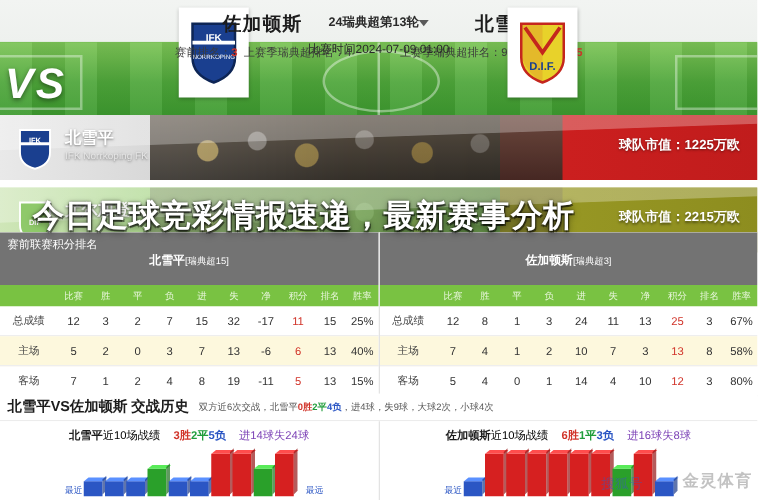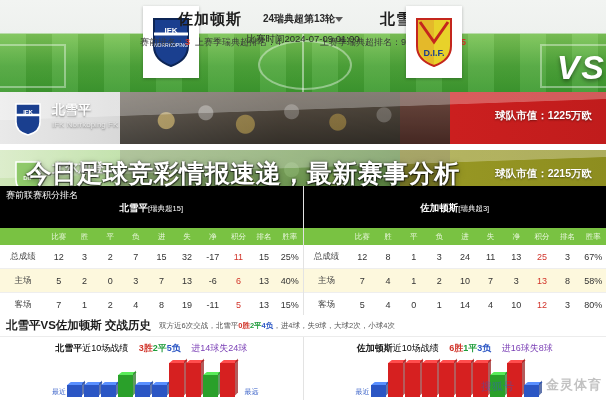--- a/index.html
+++ b/index.html
@@ -38,21 +38,21 @@
   .crest{position:absolute;top:6px;width:56px;height:72px;background:#fff;
          box-shadow:0 1px 3px rgba(0,0,0,.25);display:flex;align-items:center;justify-content:center;}
   .crest.left{left:143px;}
   .crest.right{left:406px;}
 
   .center-info{position:absolute;left:0;right:0;top:8px;text-align:center;}
   .round-row{font-size:10px;color:#2a2a2a;font-weight:bold;display:inline-flex;align-items:center;gap:0;}
   .chev{display:inline-block;width:0;height:0;border-left:4px solid transparent;
         border-right:4px solid transparent;border-top:5px solid #5a5a5a;}
   .match-time{font-size:9.5px;color:#2a2a2a;margin-top:7px;}
-  .vs{position:absolute;left:4px;right:0;top:48px;text-align:right;
+  .vs{position:absolute;left:4px;right:0;top:48px;text-align:left;
       font-size:34px;font-weight:bold;color:#ffffff;letter-spacing:2px;
       text-shadow:0 2px 4px rgba(0,0,0,.45);font-style:italic;}
 
   
   .banner{position:absolute;left:0;width:606px;height:52px;overflow:hidden;}
   .banner.b1{top:92px;background:linear-gradient(90deg,#e9e9e9 0%,#d8d8d8 20%,#5c5248 46%,#3a352e 66%,#cf2020 66%,#c01c1c 100%);}
   .banner.b2{top:150px;background:linear-gradient(90deg,#cfe6b8 0%,#a9d68a 22%,#86c263 48%,#6aa94b 66%,#9a9a25 66%,#8d8d1f 100%);}
   .banner-crest{position:absolute;left:14px;top:10px;width:28px;height:34px;}
   .banner-name{position:absolute;left:52px;top:9px;font-size:13px;font-weight:bold;color:#ffffff;
                text-shadow:0 1px 2px rgba(0,0,0,.5);}
@@ -81,21 +81,21 @@
       letter-spacing:.5px;
       text-shadow:0 0 2px rgba(0,0,0,.55),1px 1px 0 rgba(0,0,0,.45),-1px 1px 0 rgba(0,0,0,.35),
                   0 2px 6px rgba(0,0,0,.5);}
 
   
   .standings{position:absolute;left:0;top:186px;width:606px;height:129px;display:flex;background:#ffffff;}
   .stand-col{width:303px;position:relative;background:#ffffff;}
   .stand-col.right{border-left:1px solid #e3e3e3;}
   .sec-label{position:absolute;left:6px;top:3px;font-size:9px;color:#ffffff;z-index:3;}
   .hdr-band{height:42px;background:#77c council;}
-  .hdr-band{height:42px;background:#000000;position:relative;}
+  .hdr-band{height:42px;background:#737373;position:relative;}
   .hdr-team{position:absolute;left:0;right:0;top:16px;text-align:center;font-size:9.5px;
             font-weight:bold;color:#ffffff;}
   .hdr-team .lg{font-weight:normal;font-size:7.5px;}
   .col-head{display:flex;height:17px;align-items:center;background:#79c242;}
   .col-head div{flex:1;text-align:center;font-size:7.5px;color:#eaf7de;}
   .col-head div.lbl{flex:0 0 46px;}
   .srow{display:flex;height:23px;align-items:center;border-bottom:1px solid #eeeeee;}
   .srow.alt{background:#fdf8dd;}
   .srow div{flex:1;text-align:center;font-size:9px;color:#333333;}
   .srow div.lbl{flex:0 0 46px;font-size:8.5px;color:#444;}

